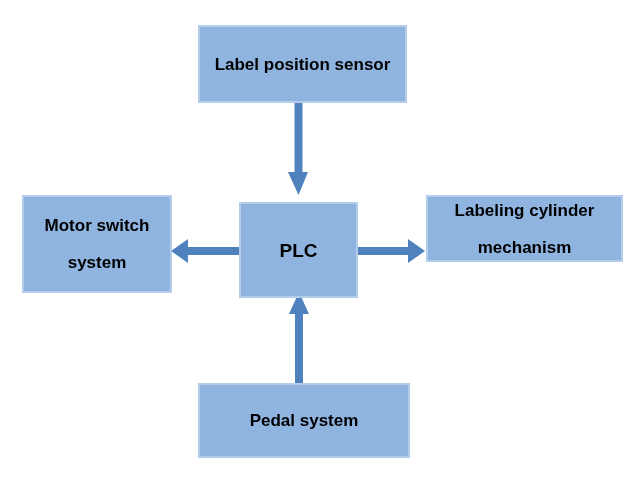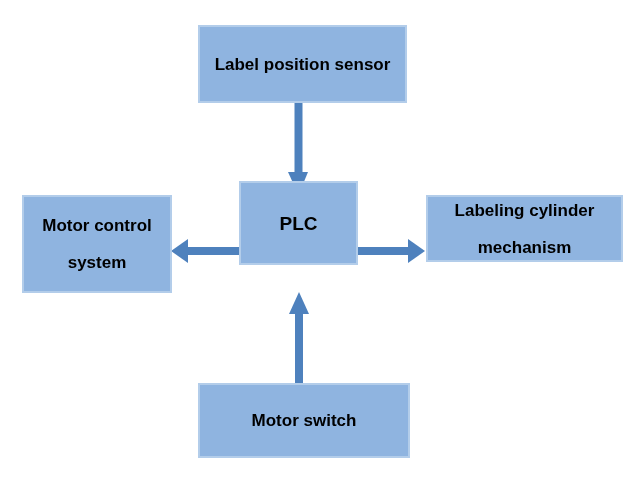--- a/index.html
+++ b/index.html
@@ -29,21 +29,21 @@
     font-size: 17px;
     line-height: 37px;
     display: flex;
     align-items: center;
     justify-content: center;
     text-align: center;
   }
   .node-label { display: block; padding: 0 10px; }
   #node-sensor   { left: 198px; top: 25px;  width: 209px; height: 78px; }
   #node-motor    { left: 22px;  top: 195px; width: 150px; height: 98px; }
-  #node-plc      { left: 239px; top: 181px; width: 119px; height: 84px; font-size: 19px; }
+  #node-plc      { left: 239px; top: 202px; width: 119px; height: 96px; font-size: 19px; }
   #node-cylinder { left: 426px; top: 195px; width: 197px; height: 67px; }
   #node-pedal    { left: 198px; top: 383px; width: 212px; height: 75px; }
   .connector-layer {
     position: absolute;
     left: 0; top: 0;
     width: 640px; height: 480px;
     pointer-events: none;
   }
   .arrow-shape { fill: var(--arrow); stroke: none; }
 </style>
@@ -73,28 +73,28 @@
       <rect class="arrow-shape" x="295" y="312" width="8" height="71"></rect>
       <polygon class="arrow-shape" points="289,314 309,314 299,292"></polygon>
     </g>
   </svg>
 
   <div class="node" id="node-sensor">
     <span class="node-label">Label position sensor</span>
   </div>
 
   <div class="node" id="node-motor">
-    <span class="node-label">Motor control system</span>
+    <span class="node-label">Motor switch system</span>
   </div>
 
   <div class="node" id="node-plc">
     <span class="node-label">PLC</span>
   </div>
 
   <div class="node" id="node-cylinder">
     <span class="node-label">Labeling cylinder mechanism</span>
   </div>
 
   <div class="node" id="node-pedal">
-    <span class="node-label">Motor switch</span>
+    <span class="node-label">Pedal system</span>
   </div>
 
 </div>
 
 </body></html>

